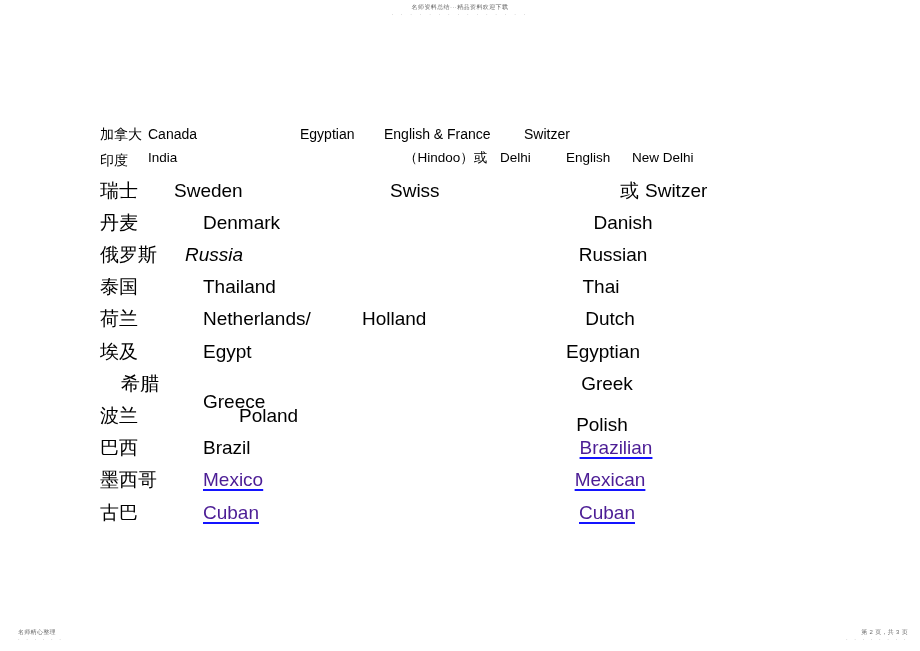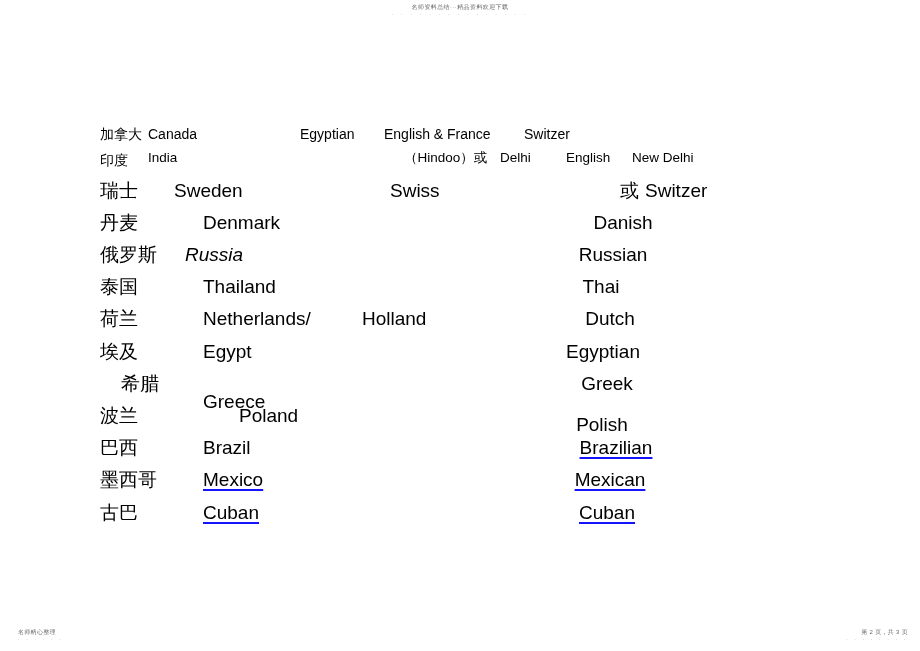--- a/index.html
+++ b/index.html
@@ -111,21 +111,21 @@
   .sz-sm { font-size: 14px; }
   .sz-md { font-size: 13.5px; }
   .sz-lg { font-size: 19px; }
 
   
   .bluelink {
     text-decoration-color: #1414ff;
     -webkit-text-decoration-color: #1414ff;
     text-underline-offset: 3px;
     text-decoration-thickness: 2px;
-    color: #000000;
+    color: #4c1d95;
   }
 
   .centered { transform: translateX(-50%); }
 </style>
 </head>
 <body>
 
 <div class="page-header">
   <div class="hdr-text">名师资料总结···精品资料欢迎下载</div>
   <div class="hdr-dots">· · · · · · · · · · · · · · ·</div>

